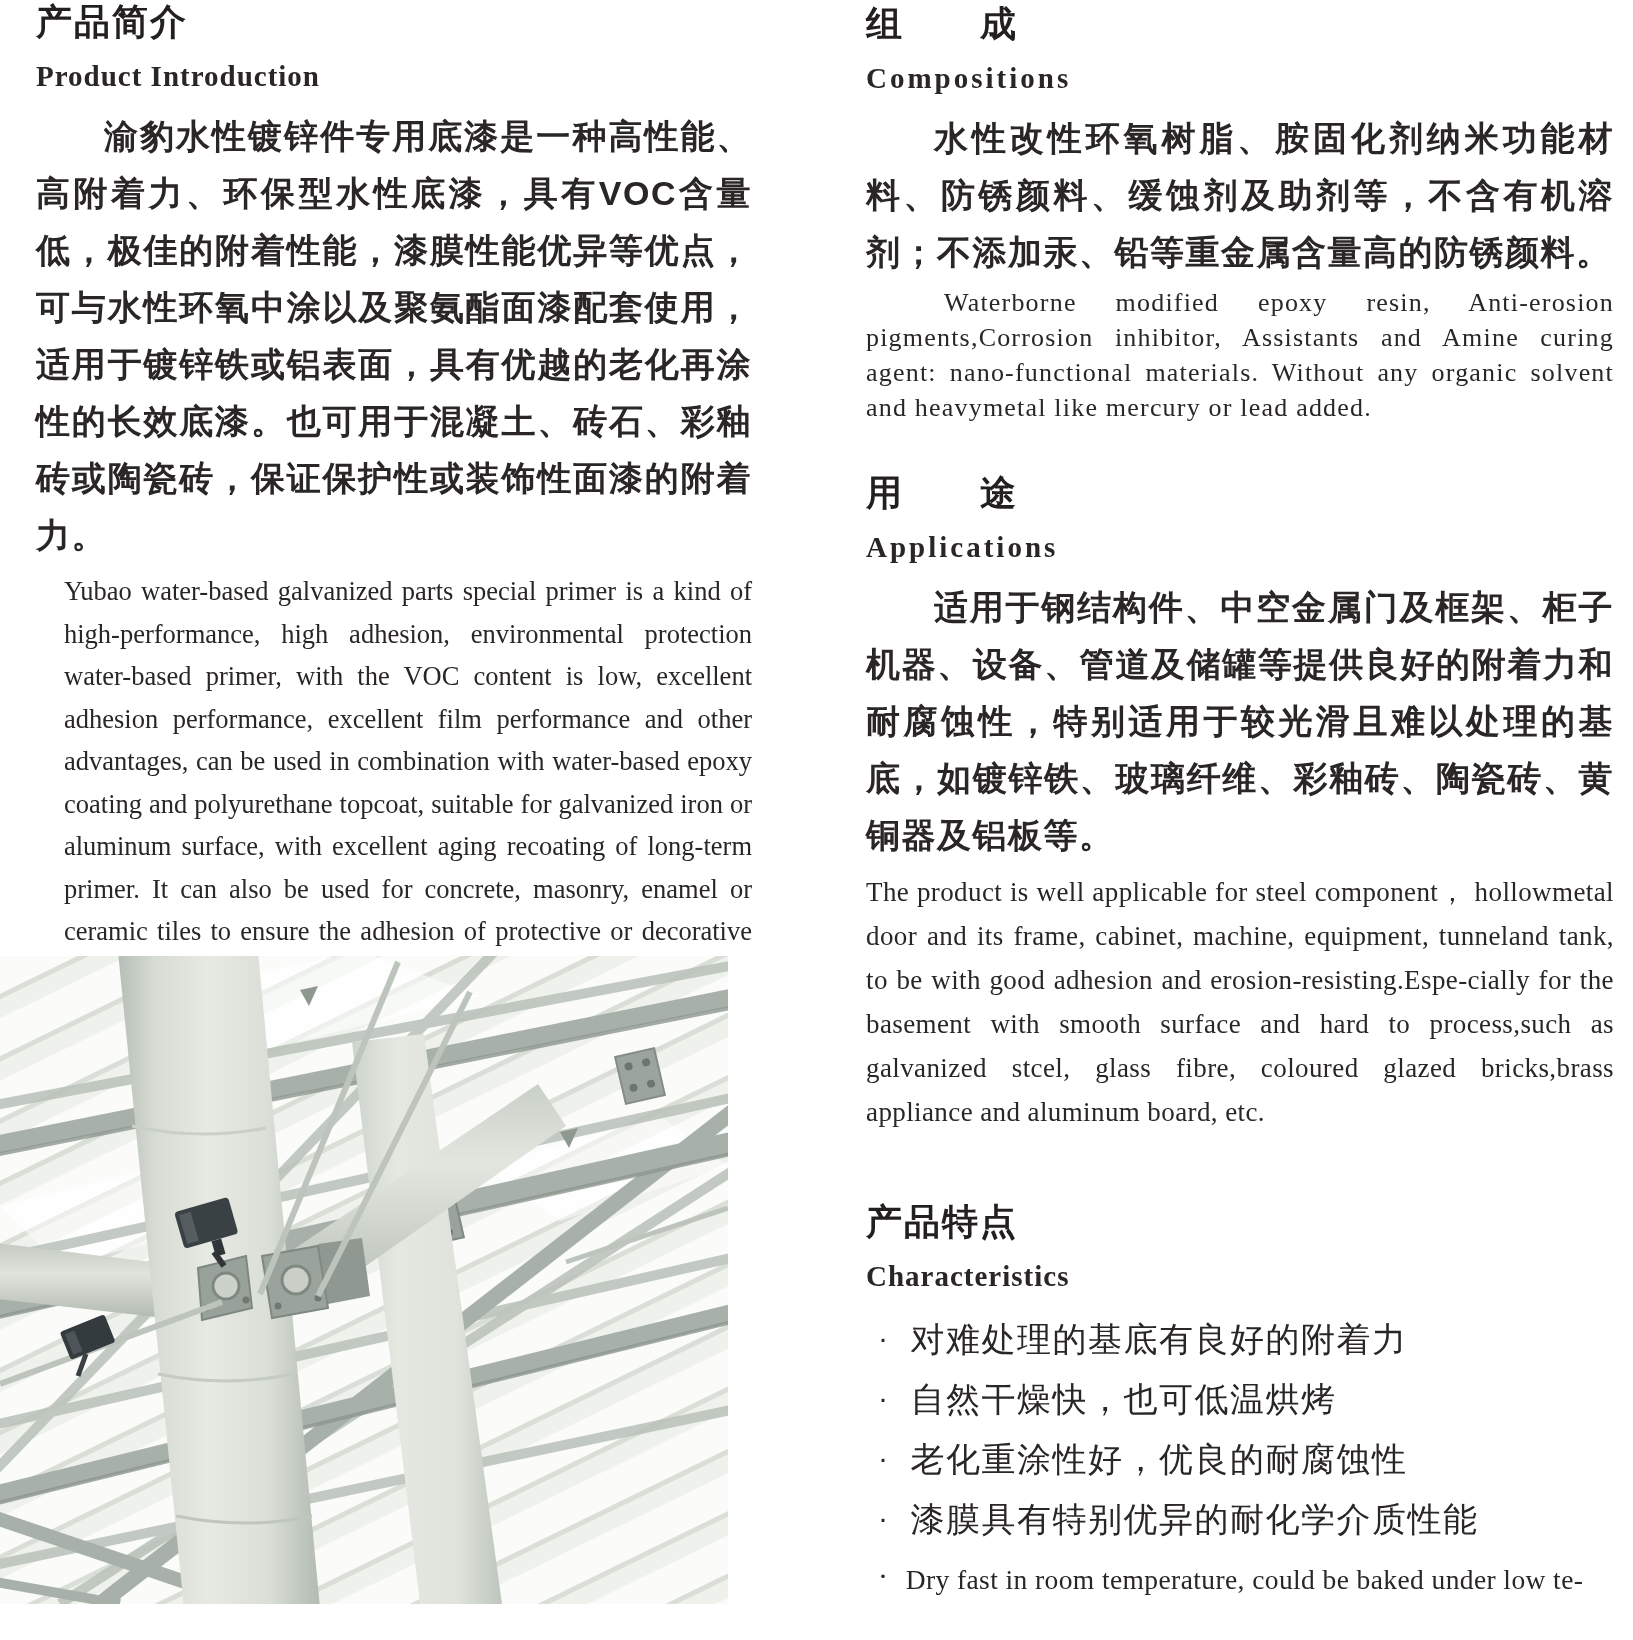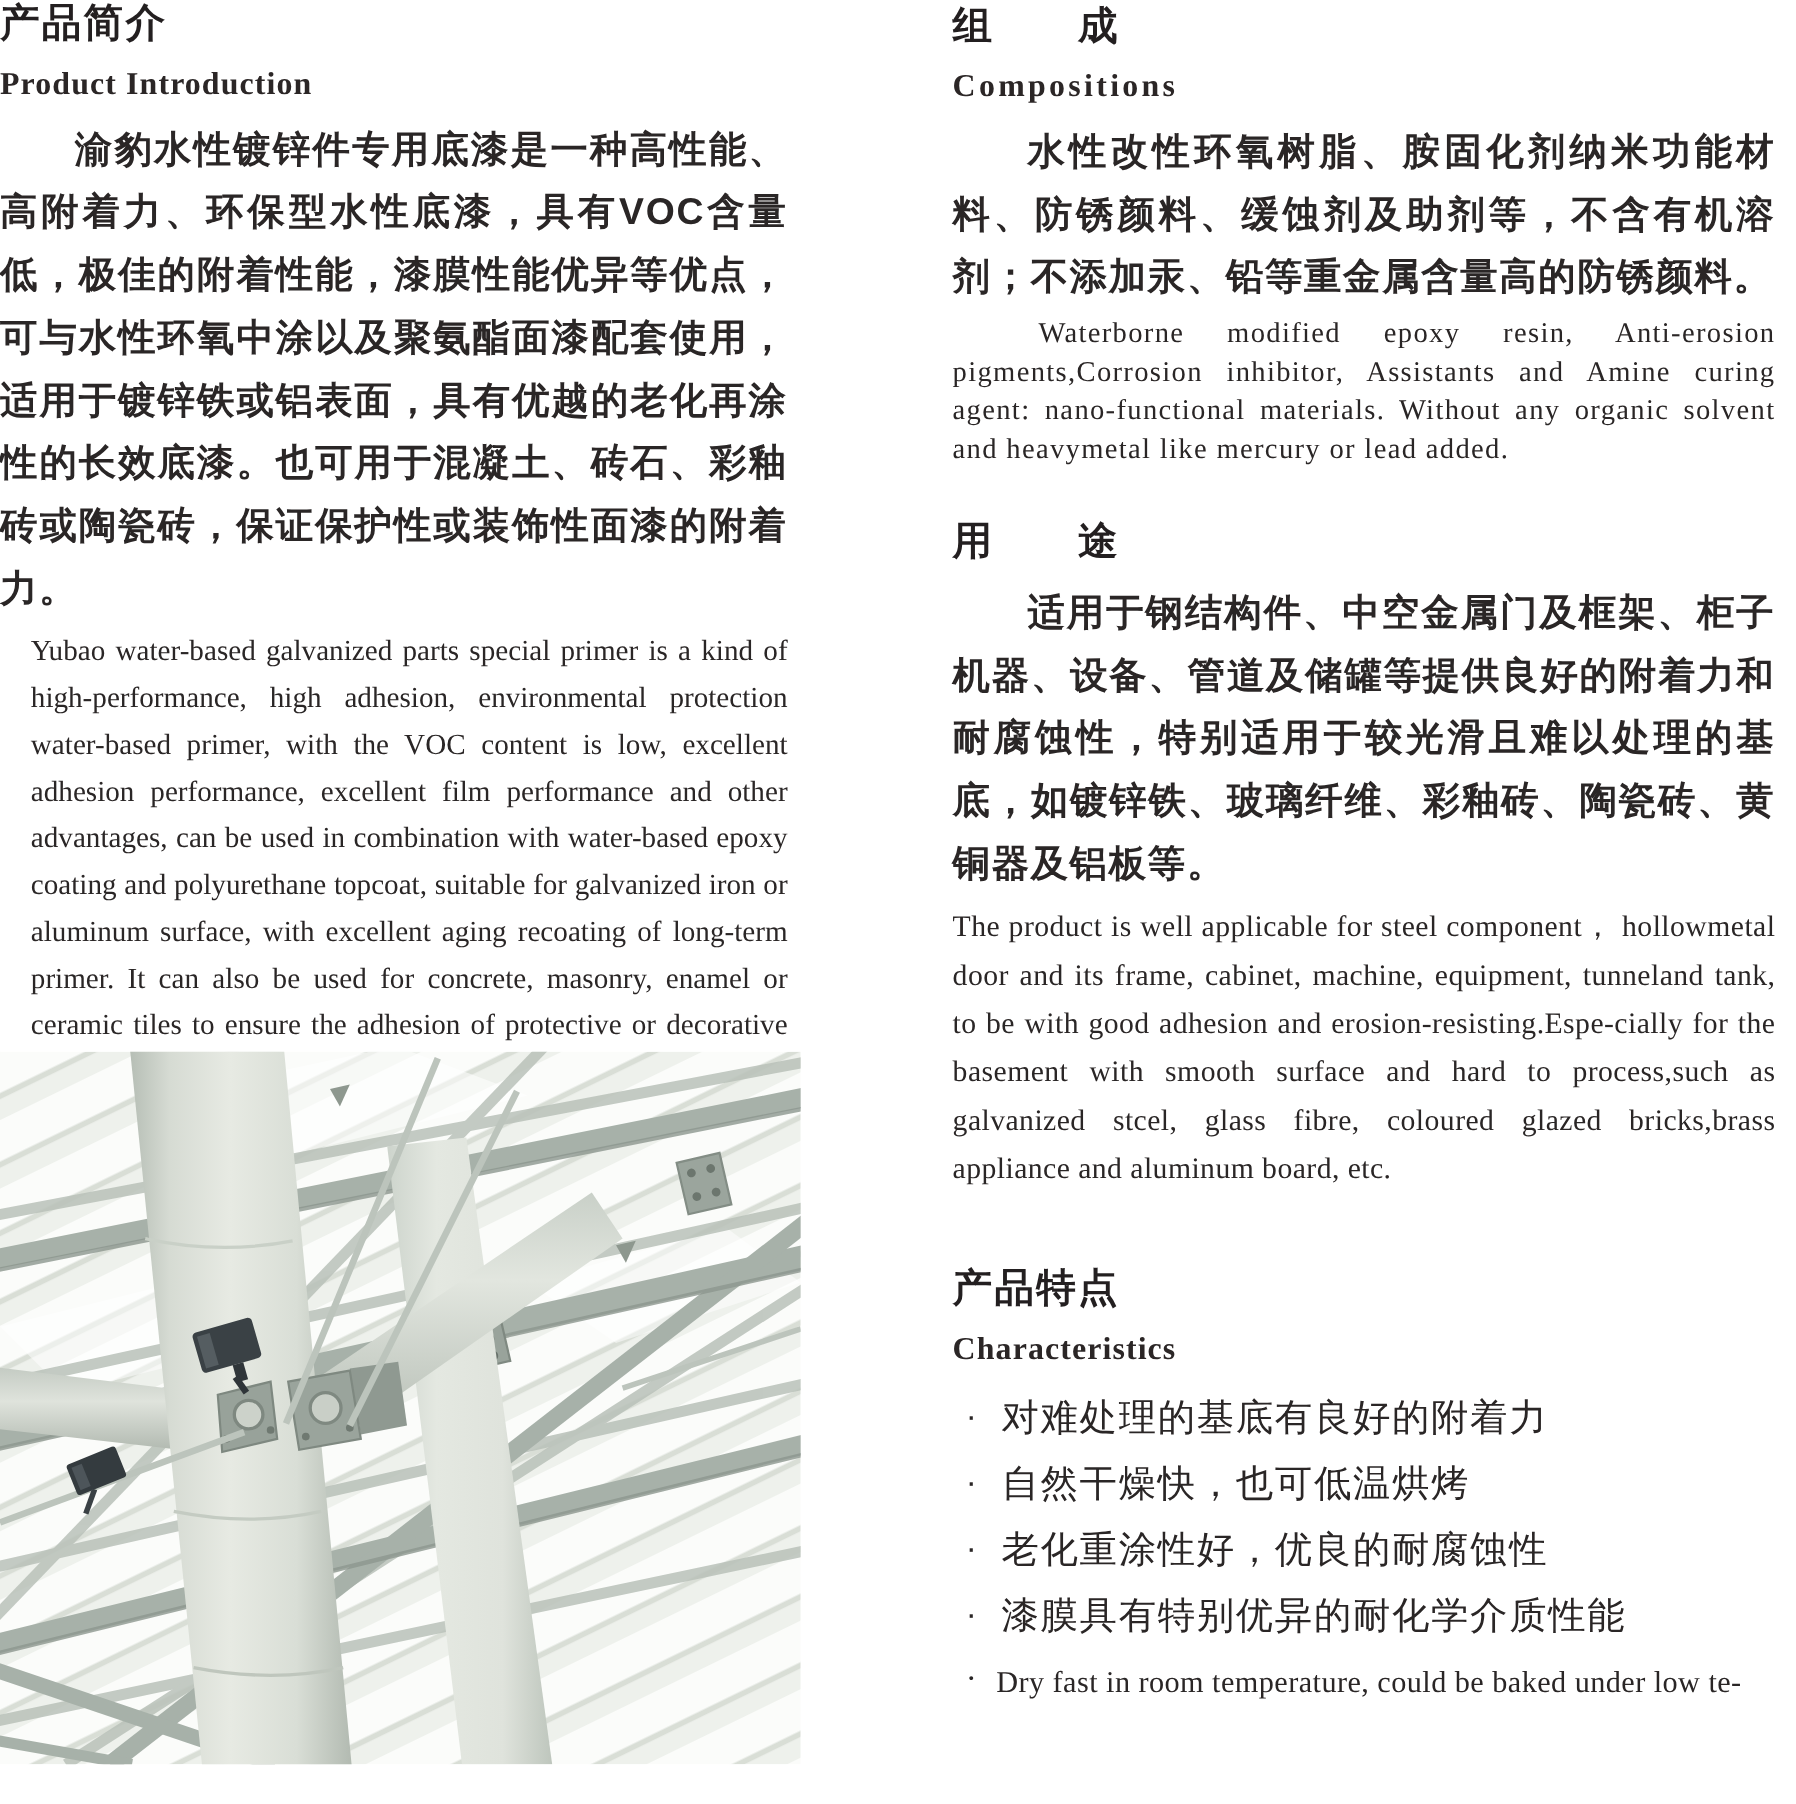--- a/index.html
+++ b/index.html
@@ -2,21 +2,21 @@
 <html><head>
 <meta charset="utf-8">
 <style>
   html,body{margin:0;padding:0;background:#ffffff;}
   .page{
     position:relative;width:1633px;height:1640px;background:#ffffff;
     overflow:hidden;color:#242021;
     font-family:"Liberation Sans",sans-serif;
   }
   .col{position:absolute;top:0;}
-  .col-left{left:0;width:716px;}
+  .col-left{left:12px;width:716px;padding-left:24px;}
   .col-right{left:866px;width:748px;}
 
   .h-zh{
     font-family:"DejaVu Sans",sans-serif;font-weight:700;
     font-size:36px;line-height:44px;letter-spacing:2px;color:#231f20;margin:0;
   }
   .h-en{
     font-family:"Liberation Serif",serif;font-weight:700;
     font-size:29px;line-height:36px;letter-spacing:1px;color:#2b2626;margin:14px 0 0 0;
   }
@@ -204,20 +204,21 @@
 
     <div class="sec1">
       <h2 class="h-zh">组　　成</h2>
       <div class="h-en sp">Compositions</div>
       <p class="zh-body indent2">水性改性环氧树脂、胺固化剂纳米功能材料、防锈颜料、缓蚀剂及助剂等，不含有机溶剂；不添加汞、铅等重金属含量高的防锈颜料。</p>
       <p class="en-body en-comp">Waterborne modified epoxy resin, Anti-erosion  pigments,Corrosion inhibitor, Assistants and Amine curing agent: nano-functional materials. Without any organic solvent and heavymetal like mercury or lead added.</p>
     </div>
 
     <div class="sec2">
       <h2 class="h-zh">用　　途</h2>
+      <div class="h-en sp">Applications</div>
       <p class="zh-body indent2">适用于钢结构件、中空金属门及框架、柜子机器、设备、管道及储罐等提供良好的附着力和耐腐蚀性，特别适用于较光滑且难以处理的基底，如镀锌铁、玻璃纤维、彩釉砖、陶瓷砖、黄铜器及铝板等。</p>
       <p class="en-body en-app">The product is well applicable for steel component， hollowmetal door and its frame, cabinet, machine, equipment, tunneland tank, to be with good adhesion and erosion-resisting.Espe-cially for the basement with smooth surface and hard to process,such as galvanized stcel, glass fibre, coloured glazed bricks,brass appliance and aluminum board, etc.</p>
     </div>
 
     <div class="sec3">
       <h2 class="h-zh">产品特点</h2>
       <div class="h-en">Characteristics</div>
       <ul class="bullets">
         <li>
           <span class="bullet-mark">·</span>

